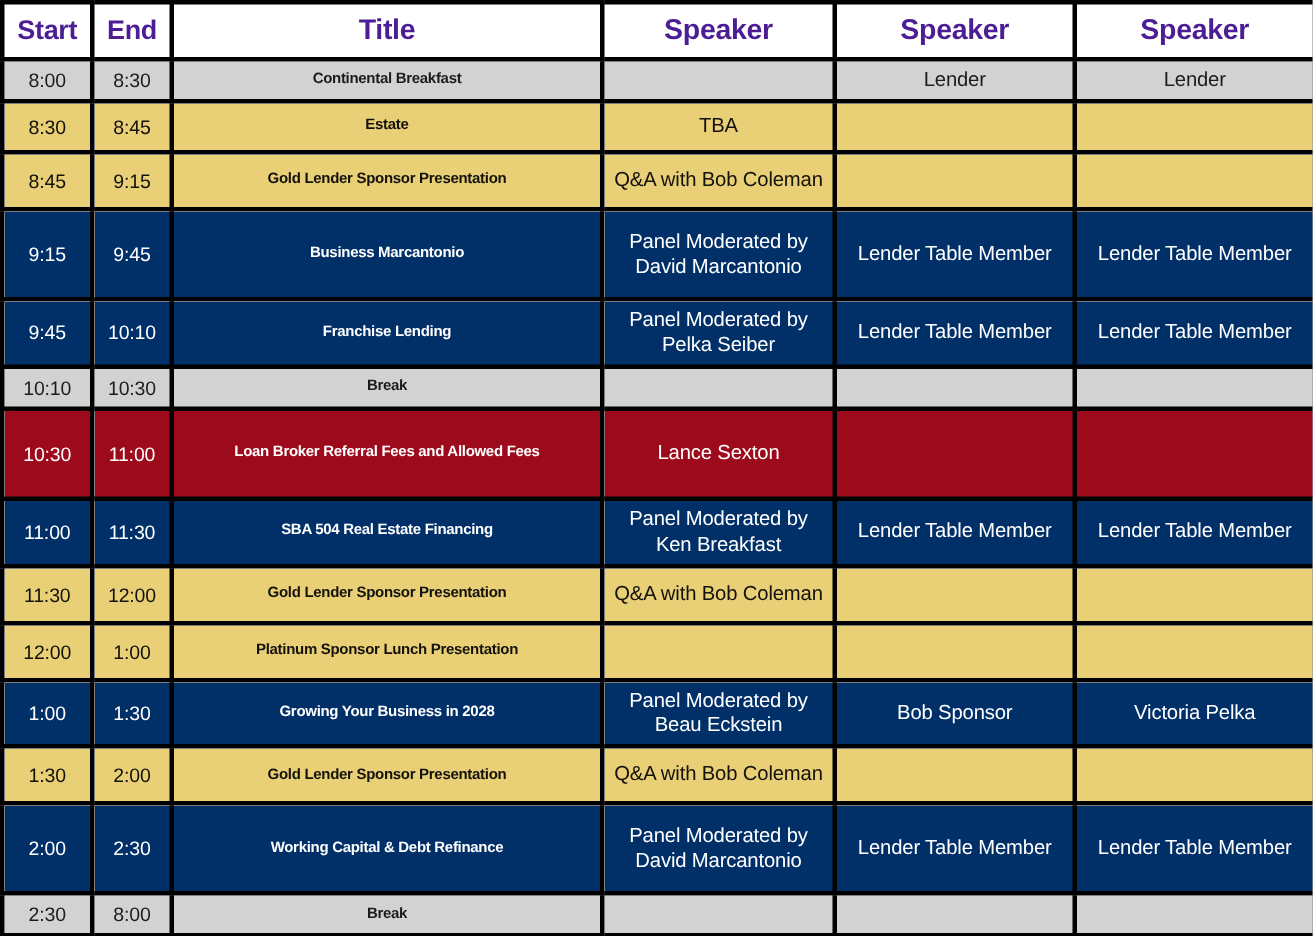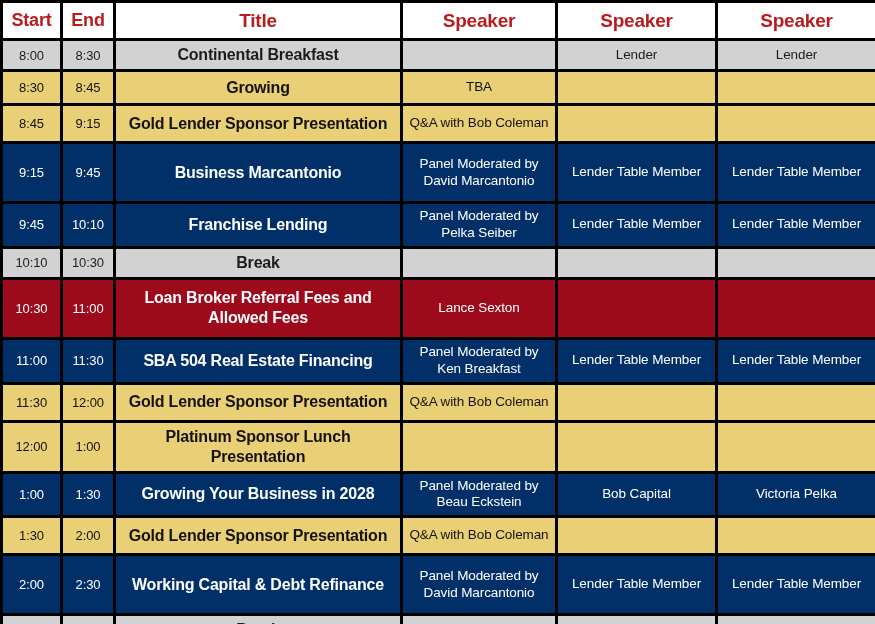--- a/index.html
+++ b/index.html
@@ -31,39 +31,39 @@
   #schedule-table td {
     border: 3px solid #000000;
     padding: 4px 5px;
     text-align: center;
     vertical-align: middle;
     box-sizing: border-box;
     overflow: hidden;
   }
   #schedule-table thead th {
     background: #ffffff;
-    color: #b91c1c;
+    color: #4c1d95;
     font-weight: bold;
     font-size: 19px;
     height: 38px;
     letter-spacing: -0.2px;
   }
   #schedule-table thead th.time-head {
     font-size: 18px;
   }
 
   
   td.time {
     font-size: 13px;
     font-weight: 400;
     letter-spacing: -0.1px;
   }
   
   td.title {
-    font-size: 16px;
+    font-size: 10px;
     font-weight: bold;
     line-height: 1.25;
     letter-spacing: -0.2px;
   }
   
   td.speaker {
     font-size: 13.5px;
     font-weight: 400;
     line-height: 1.25;
     letter-spacing: -0.1px;
@@ -110,21 +110,21 @@
         <td class="time">8:00</td>
         <td class="time">8:30</td>
         <td class="title">Continental Breakfast</td>
         <td class="speaker"></td>
         <td class="speaker">Lender</td>
         <td class="speaker">Lender</td>
       </tr>
       <tr class="theme-gold h-md">
         <td class="time">8:30</td>
         <td class="time">8:45</td>
-        <td class="title">Growing</td>
+        <td class="title">Estate</td>
         <td class="speaker">TBA</td>
         <td class="speaker"></td>
         <td class="speaker"></td>
       </tr>
       <tr class="theme-gold h-lg">
         <td class="time">8:45</td>
         <td class="time">9:15</td>
         <td class="title">Gold Lender Sponsor Presentation</td>
         <td class="speaker">Q&amp;A with Bob Coleman</td>
         <td class="speaker"></td>
@@ -184,21 +184,21 @@
         <td class="title">Platinum Sponsor Lunch Presentation</td>
         <td class="speaker"></td>
         <td class="speaker"></td>
         <td class="speaker"></td>
       </tr>
       <tr class="theme-navy h-xxl">
         <td class="time">1:00</td>
         <td class="time">1:30</td>
         <td class="title">Growing Your Business in 2028</td>
         <td class="speaker">Panel Moderated by Beau Eckstein</td>
-        <td class="speaker">Bob Capital</td>
+        <td class="speaker">Bob Sponsor</td>
         <td class="speaker">Victoria Pelka</td>
       </tr>
       <tr class="theme-gold h-lg">
         <td class="time">1:30</td>
         <td class="time">2:00</td>
         <td class="title">Gold Lender Sponsor Presentation</td>
         <td class="speaker">Q&amp;A with Bob Coleman</td>
         <td class="speaker"></td>
         <td class="speaker"></td>
       </tr>

